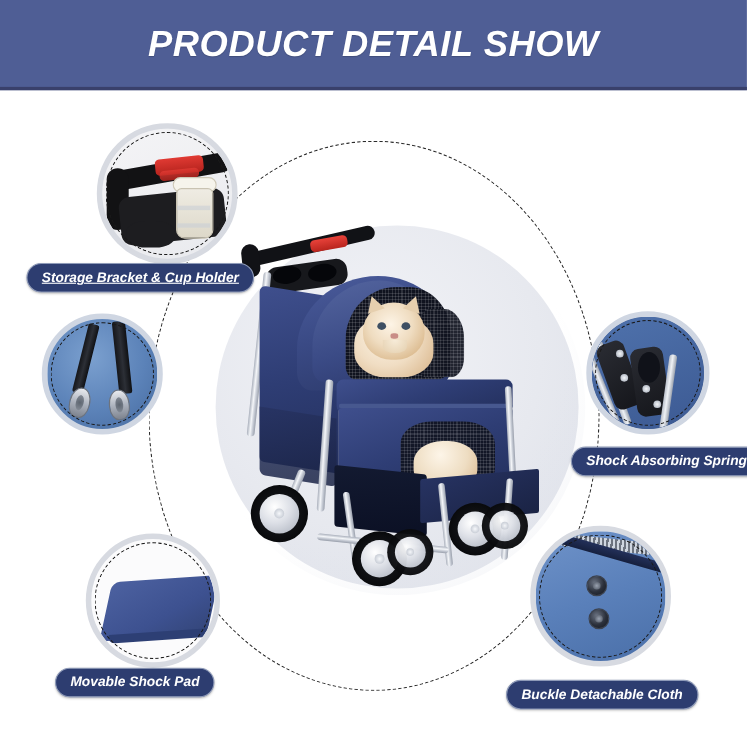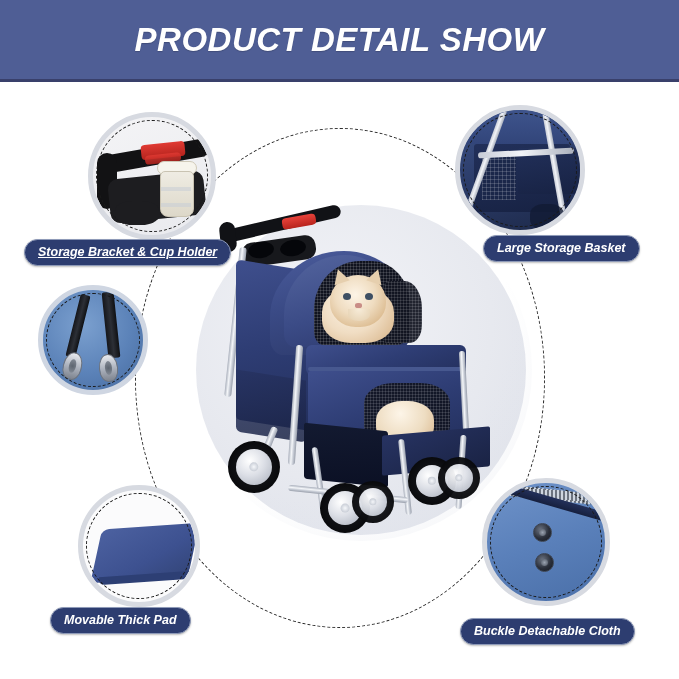--- a/index.html
+++ b/index.html
@@ -261,59 +261,62 @@
         <div class="bk-cup" style="left:67px;top:54px;width:32px;height:44px;"></div>
         <div class="bk-cupband" style="left:68px;top:70px;width:30px;height:4px;opacity:.6;"></div>
         <div class="bk-cupband" style="left:68px;top:86px;width:30px;height:4px;opacity:.6;"></div>
         <div class="bk-tray" style="left:22px;top:84px;width:44px;height:24px;border-radius:40%;"></div>
       </div>
       <div class="dash-inner"></div>
     </div>
     <div class="pill" style="left:-64px;top:127px;text-decoration:underline;">Storage Bracket &amp; Cup Holder</div>
   </div>
 
-  <div class="callout" style="left:455px;top:105px;">
-    <div class="photo-circle ph-basket" style="width:130px;height:130px;">
-      <div class="photo-inner">
-        <div class="st" style="position:absolute;left:0;top:0;width:130px;height:34px;background:linear-gradient(180deg,#3e548c 0%,#32457a 100%);"></div>
-        <div class="bs-body" style="left:14px;top:34px;width:96px;height:68px;"></div>
-        <div class="bs-mesh" style="left:22px;top:46px;width:34px;height:44px;opacity:.75;"></div>
-        <div class="bs-body" style="left:58px;top:38px;width:62px;height:46px;opacity:.9;border-radius:2px;"></div>
-        <div class="bs-tube" style="left:22px;top:-6px;width:6px;height:118px;transform:rotate(20deg);"></div>
-        <div class="bs-tube" style="left:92px;top:-4px;width:6px;height:124px;transform:rotate(-10deg);"></div>
-        <div class="bs-tube" style="left:18px;top:40px;width:96px;height:6px;transform:rotate(-3deg);"></div>
-        <div class="st" style="position:absolute;left:70px;top:94px;width:34px;height:26px;background:#111a33;border-radius:40%;opacity:.8;"></div>
-      </div>
-      <div class="dash-inner"></div>
-    </div>
-    <div class="pill" style="left:28px;top:130px;">Large Storage Basket</div>
-  </div>
 
   <div class="callout" style="left:38px;top:285px;">
     <div class="photo-circle ph-lock" style="width:110px;height:110px;border-color:#cfd6e2;">
       <div class="photo-inner">
         <div class="lk-strap" style="left:30px;top:4px;width:10px;height:64px;transform:rotate(14deg);"></div>
         <div class="lk-clip" style="left:20px;top:62px;width:17px;height:26px;transform:rotate(14deg);"></div>
         <div class="lk-strap" style="left:62px;top:2px;width:12px;height:66px;transform:rotate(-6deg);"></div>
         <div class="lk-clip" style="left:56px;top:64px;width:17px;height:26px;transform:rotate(-6deg);"></div>
       </div>
       <div class="dash-inner"></div>
     </div>
   </div>
 
+  <div class="callout" style="left:533px;top:283px;">
+    <div class="photo-circle ph-spring" style="width:112px;height:112px;border-color:#cfd6e2;">
+      <div class="photo-inner">
+        <div class="sp-fabric" style="left:0;top:0;width:112px;height:112px;"></div>
+        <div class="sp-tube" style="left:6px;top:24px;width:6px;height:76px;transform:rotate(-22deg);"></div>
+        <div class="sp-tube" style="left:16px;top:20px;width:7px;height:80px;transform:rotate(-20deg);"></div>
+        <div class="sp-block" style="left:12px;top:22px;width:26px;height:62px;transform:rotate(-20deg);"></div>
+        <div class="sp-block" style="left:38px;top:28px;width:30px;height:62px;transform:rotate(-8deg);"></div>
+        <div class="st" style="position:absolute;left:42px;top:32px;width:20px;height:28px;border-radius:50%;background:#101219;"></div>
+        <div class="sp-tube" style="left:66px;top:34px;width:7px;height:70px;transform:rotate(8deg);"></div>
+        <div class="sp-rivet" style="left:22px;top:30px;width:7px;height:7px;"></div>
+        <div class="sp-rivet" style="left:26px;top:52px;width:7px;height:7px;"></div>
+        <div class="sp-rivet" style="left:46px;top:62px;width:7px;height:7px;"></div>
+        <div class="sp-rivet" style="left:56px;top:76px;width:7px;height:7px;"></div>
+      </div>
+      <div class="dash-inner"></div>
+    </div>
+    <div class="pill" style="left:-14px;top:123px;">Shock Absorbing Spring</div>
+  </div>
 
   <div class="callout" style="left:78px;top:485px;">
     <div class="photo-circle ph-pad" style="width:122px;height:122px;">
       <div class="photo-inner">
         <div class="pad-top" style="left:14px;top:36px;width:96px;height:54px;transform:skewX(-16deg) rotate(-4deg);background:linear-gradient(150deg,#4c61a0 0%,#3d5190 60%,#334578 100%);"></div>
         <div class="pad-side" style="left:16px;top:84px;width:92px;height:8px;transform:skewX(-16deg) rotate(-4deg);"></div>
       </div>
       <div class="dash-inner"></div>
     </div>
-    <div class="pill" style="left:-28px;top:122px;">Movable Thick Pad</div>
+    <div class="pill" style="left:-28px;top:122px;">Movable Shock Pad</div>
   </div>
 
   <div class="callout" style="left:482px;top:478px;">
     <div class="photo-circle ph-buckle" style="width:128px;height:128px;">
       <div class="photo-inner">
         <div class="bu-zip" style="left:10px;top:6px;width:104px;height:11px;transform:rotate(6deg);"></div>
         <div class="bu-seam" style="left:0px;top:14px;width:128px;height:9px;transform:rotate(16deg);"></div>
         <div class="bu-snap" style="left:46px;top:40px;width:17px;height:17px;"></div>
         <div class="bu-snap" style="left:48px;top:70px;width:17px;height:17px;"></div>
       </div>

